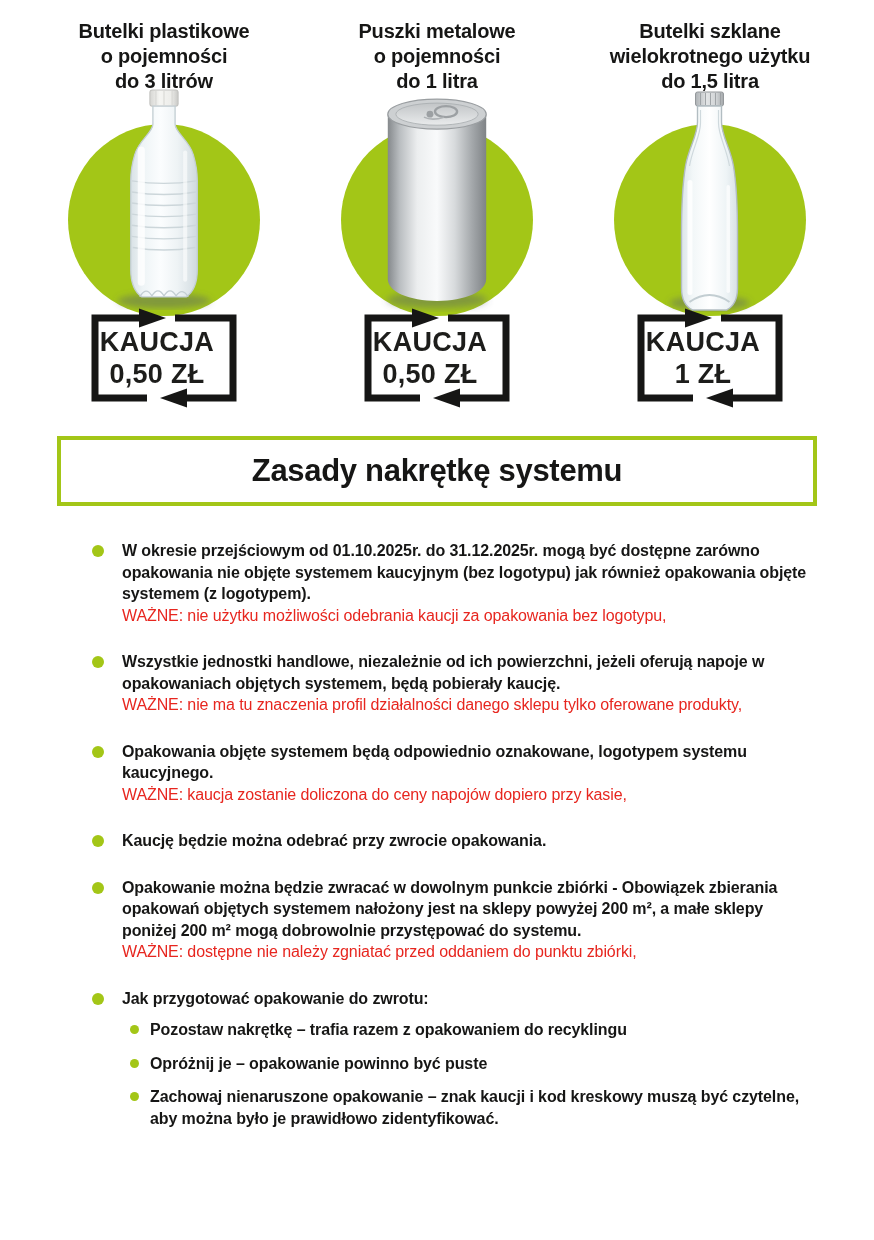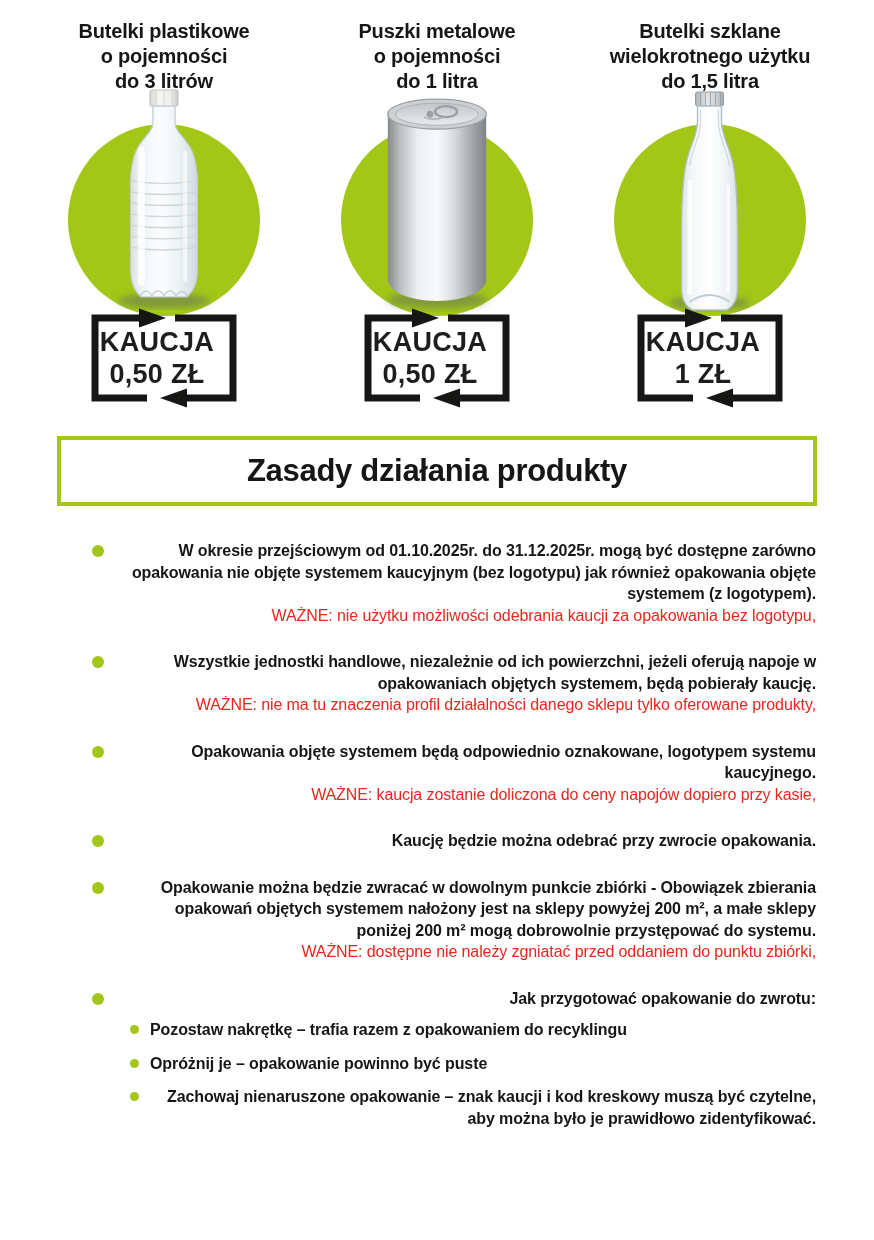--- a/index.html
+++ b/index.html
@@ -32,21 +32,21 @@
   .kaucja-text{position:absolute;left:0;right:14px;top:18px;text-align:center;
     font-size:27px;line-height:32px;font-weight:600;color:#1d1d1b;letter-spacing:0.3px;}
 
   
   .section-title-box{margin:28px 57px 0;border:4px solid var(--green);background:#fff;
     text-align:center;padding:13px 10px;}
   .section-title{font-size:31px;font-weight:700;letter-spacing:-0.3px;}
 
   
   .rules{margin-top:34px;padding:0 58px 0 92px;}
-  .rule{display:flex;align-items:flex-start;margin-bottom:25px;text-align:right;}
+  .rule{display:flex;align-items:flex-start;margin-bottom:25px;}
   .dot{flex:0 0 auto;width:12px;height:12px;border-radius:50%;background:var(--green);
     margin:5px 18px 0 0;}
   .dot.small{width:9px;height:9px;margin:6px 11px 0 0;}
   .rule-body{flex:1;}
   .rule-text{font-size:16px;font-weight:700;line-height:21.5px;letter-spacing:-0.1px;}
   .rule-warning{font-size:16px;font-weight:400;line-height:21.5px;color:var(--red);letter-spacing:-0.1px;}
   .subitems{margin-top:10px;}
   .subitem{display:flex;align-items:flex-start;margin:0 0 12px 8px;}
   .subitem-text{font-size:16px;font-weight:700;line-height:21.5px;letter-spacing:-0.1px;}
 </style>
@@ -212,21 +212,21 @@
         </svg>
         <div class="kaucja-text">
           <div>KAUCJA</div>
           <div>1 ZŁ</div>
         </div>
       </div>
     </div>
   </div>
 
   <div class="section-title-box">
-    <span class="section-title">Zasady działania produkty</span>
+    <span class="section-title">Zasady nakrętkę systemu</span>
   </div>
 
   <div class="rules">
 
     <div class="rule">
       <span class="dot"></span>
       <div class="rule-body">
         <div class="rule-text">W okresie przejściowym od 01.10.2025r. do 31.12.2025r. mogą być dostępne zarówno opakowania nie objęte systemem kaucyjnym (bez logotypu) jak również opakowania objęte systemem (z logotypem).</div>
         <div class="rule-warning">WAŻNE: nie użytku możliwości odebrania kaucji za opakowania bez logotypu,</div>
       </div>

